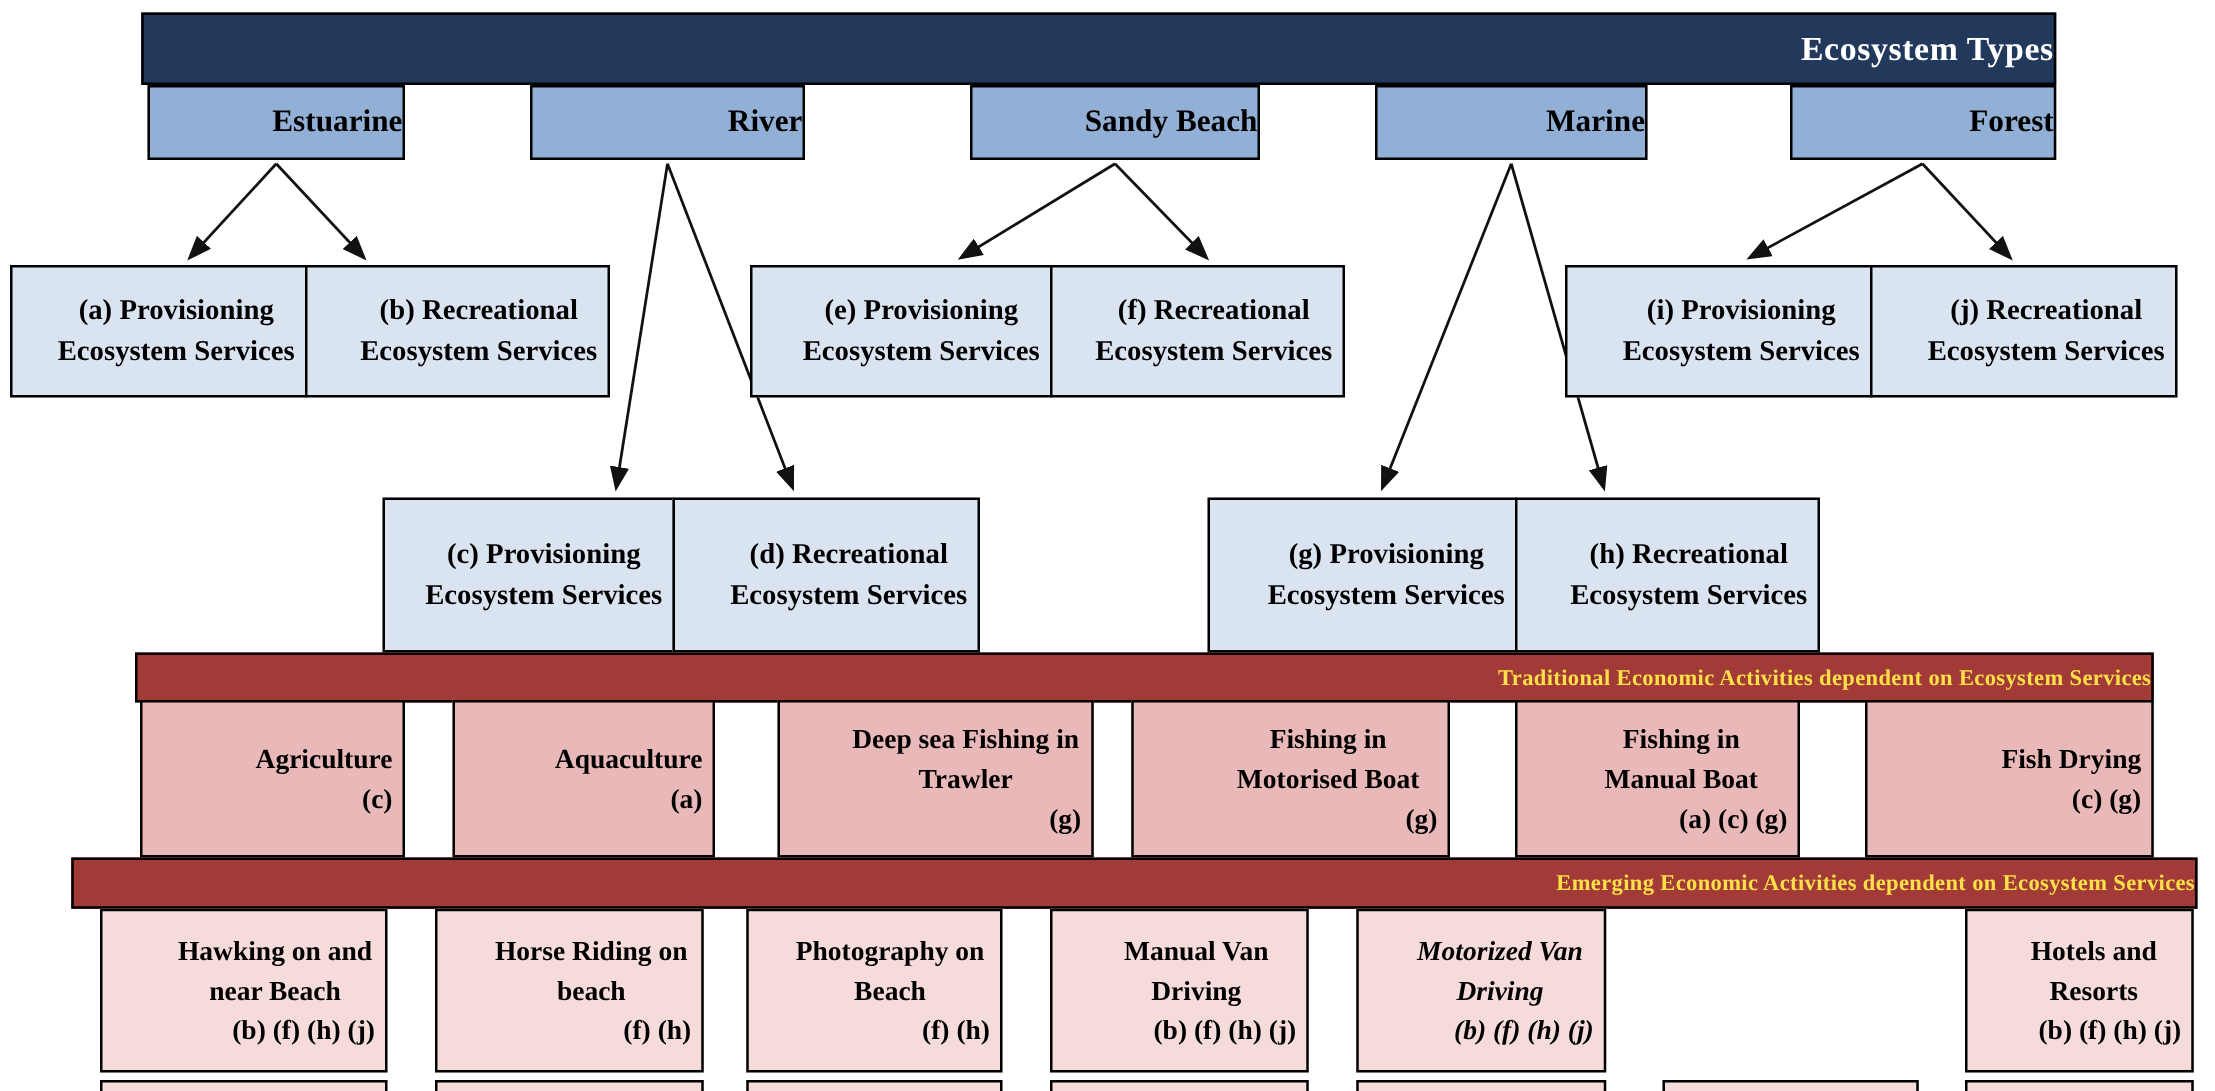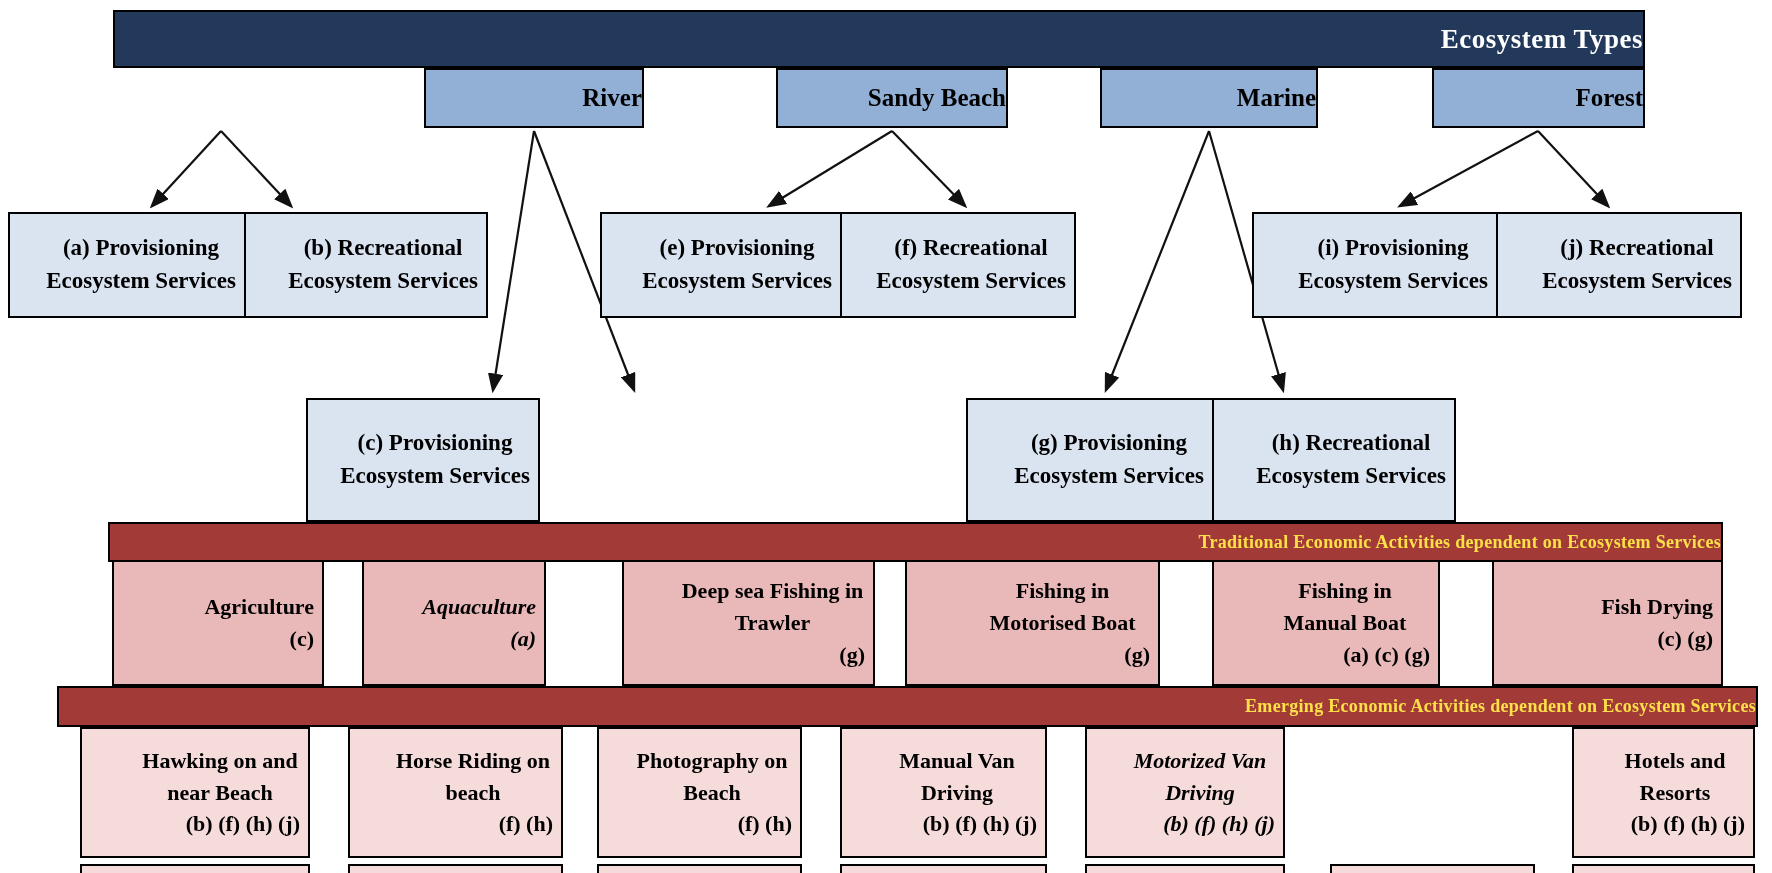--- a/index.html
+++ b/index.html
@@ -46,20 +46,23 @@
       <path d="M1209,131 L1283,390" marker-end="url(#ah)"></path>
       <path d="M1538,131 L1400,206" marker-end="url(#ah)"></path>
       <path d="M1538,131 L1608,206" marker-end="url(#ah)"></path>
     </g>
   </svg>
 
   <div class="box header-bar" style="left:113px;top:10px;width:1532px;height:58px;">
     <span>Ecosystem Types</span>
   </div>
 
+  <div class="box type-box" style="left:118px;top:68px;width:206px;height:60px;">
+      <span>Estuarine</span>
+    </div>
   <div class="box type-box" style="left:424px;top:68px;width:220px;height:60px;">
       <span>River</span>
     </div>
   <div class="box type-box" style="left:776px;top:68px;width:232px;height:60px;">
       <span>Sandy Beach</span>
     </div>
   <div class="box type-box" style="left:1100px;top:68px;width:218px;height:60px;">
       <span>Marine</span>
     </div>
   <div class="box type-box" style="left:1432px;top:68px;width:213px;height:60px;">
@@ -81,36 +84,39 @@
   <div class="box service-box" style="left:1252px;top:212px;width:246px;height:106px;padding-left:28px;">
       <span>(i) Provisioning Ecosystem Services</span>
     </div>
   <div class="box service-box" style="left:306px;top:398px;width:234px;height:124px;">
       <span>(c) Provisioning Ecosystem Services</span>
     </div>
 
   <div class="box service-box" style="left:1496px;top:212px;width:246px;height:106px;">
       <span>(j) Recreational Ecosystem Services</span>
     </div>
+  <div class="box service-box" style="left:538px;top:398px;width:246px;height:124px;">
+      <span>(d) Recreational Ecosystem Services</span>
+    </div>
   <div class="box service-box" style="left:966px;top:398px;width:248px;height:124px;">
       <span>(g) Provisioning Ecosystem Services</span>
     </div>
   <div class="box service-box" style="left:1212px;top:398px;width:244px;height:124px;">
       <span>(h) Recreational Ecosystem Services</span>
     </div>
 
   <div class="box red-bar" style="left:108px;top:522px;width:1615px;height:40px;">
     <span>Traditional Economic Activities dependent on Ecosystem Services</span>
   </div>
 
   <div class="box trad-box" style="left:112px;top:560px;width:212px;height:126px;">
     <span class="nm">Agriculture</span>
     <span class="cd">(c)</span>
   </div>
-  <div class="box trad-box" style="left:362px;top:560px;width:184px;height:126px;font-style:italic;">
+  <div class="box trad-box" style="left:362px;top:560px;width:210px;height:126px;">
     <span class="nm">Aquaculture</span>
     <span class="cd">(a)</span>
   </div>
   <div class="box trad-box" style="left:622px;top:560px;width:253px;height:126px;">
     <span class="nm" style="max-width:185px;">Deep sea Fishing in Trawler</span>
     <span class="cd">(g)</span>
   </div>
   <div class="box trad-box" style="left:905px;top:560px;width:255px;height:126px;">
     <span class="nm" style="max-width:175px;">Fishing in Motorised Boat</span>
     <span class="cd">(g)</span>

